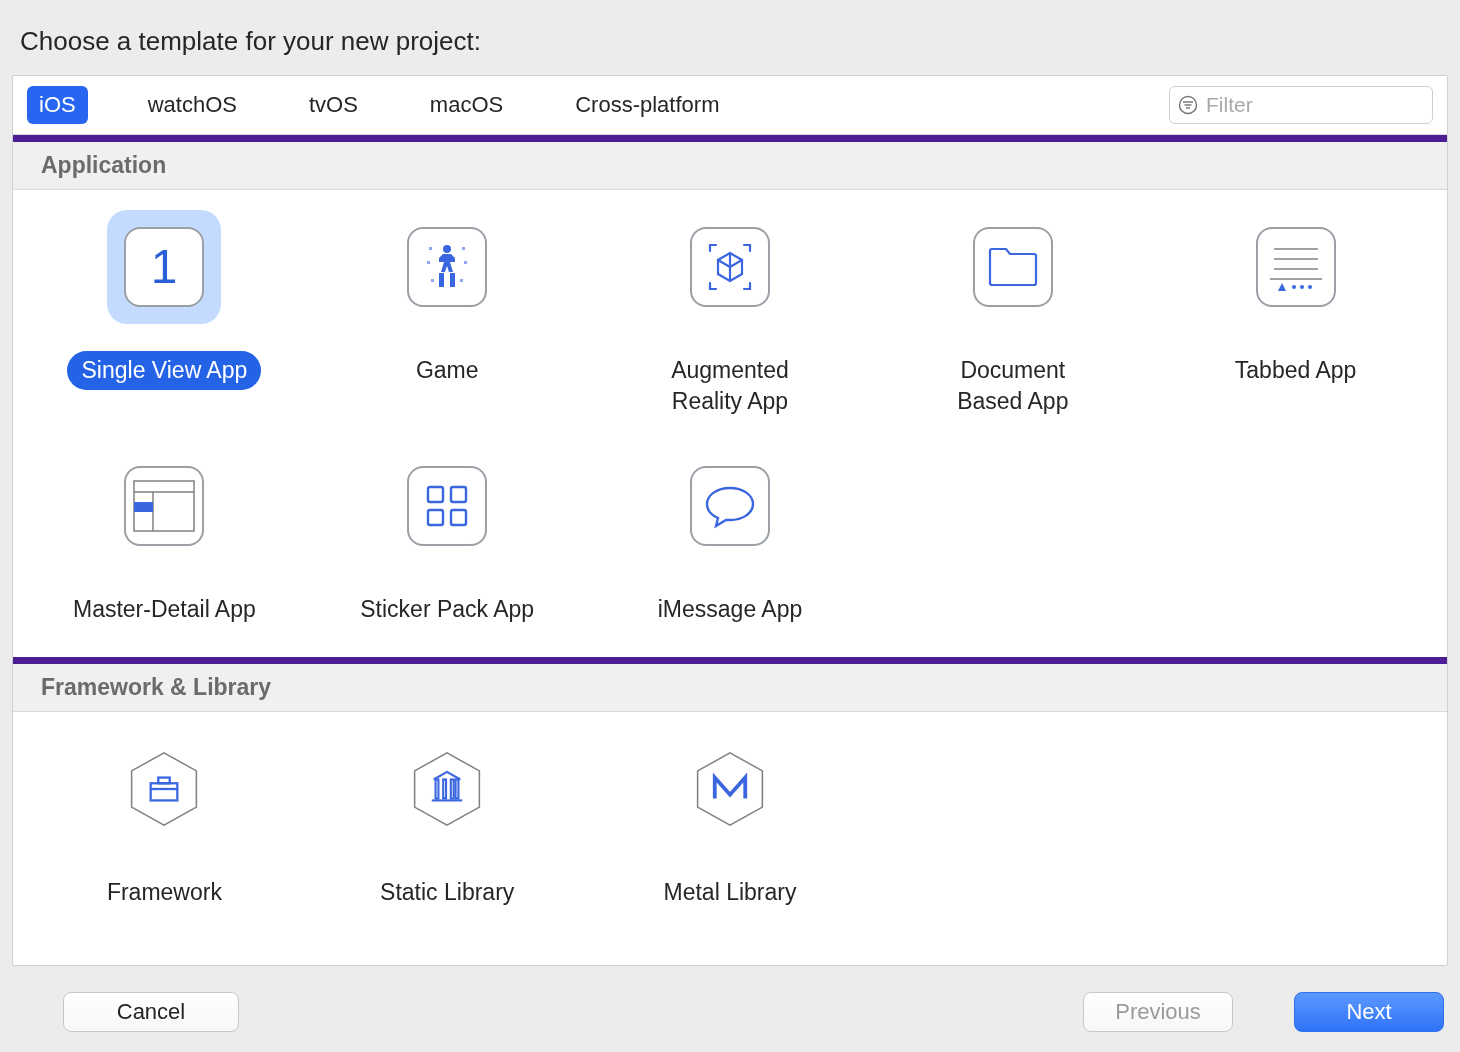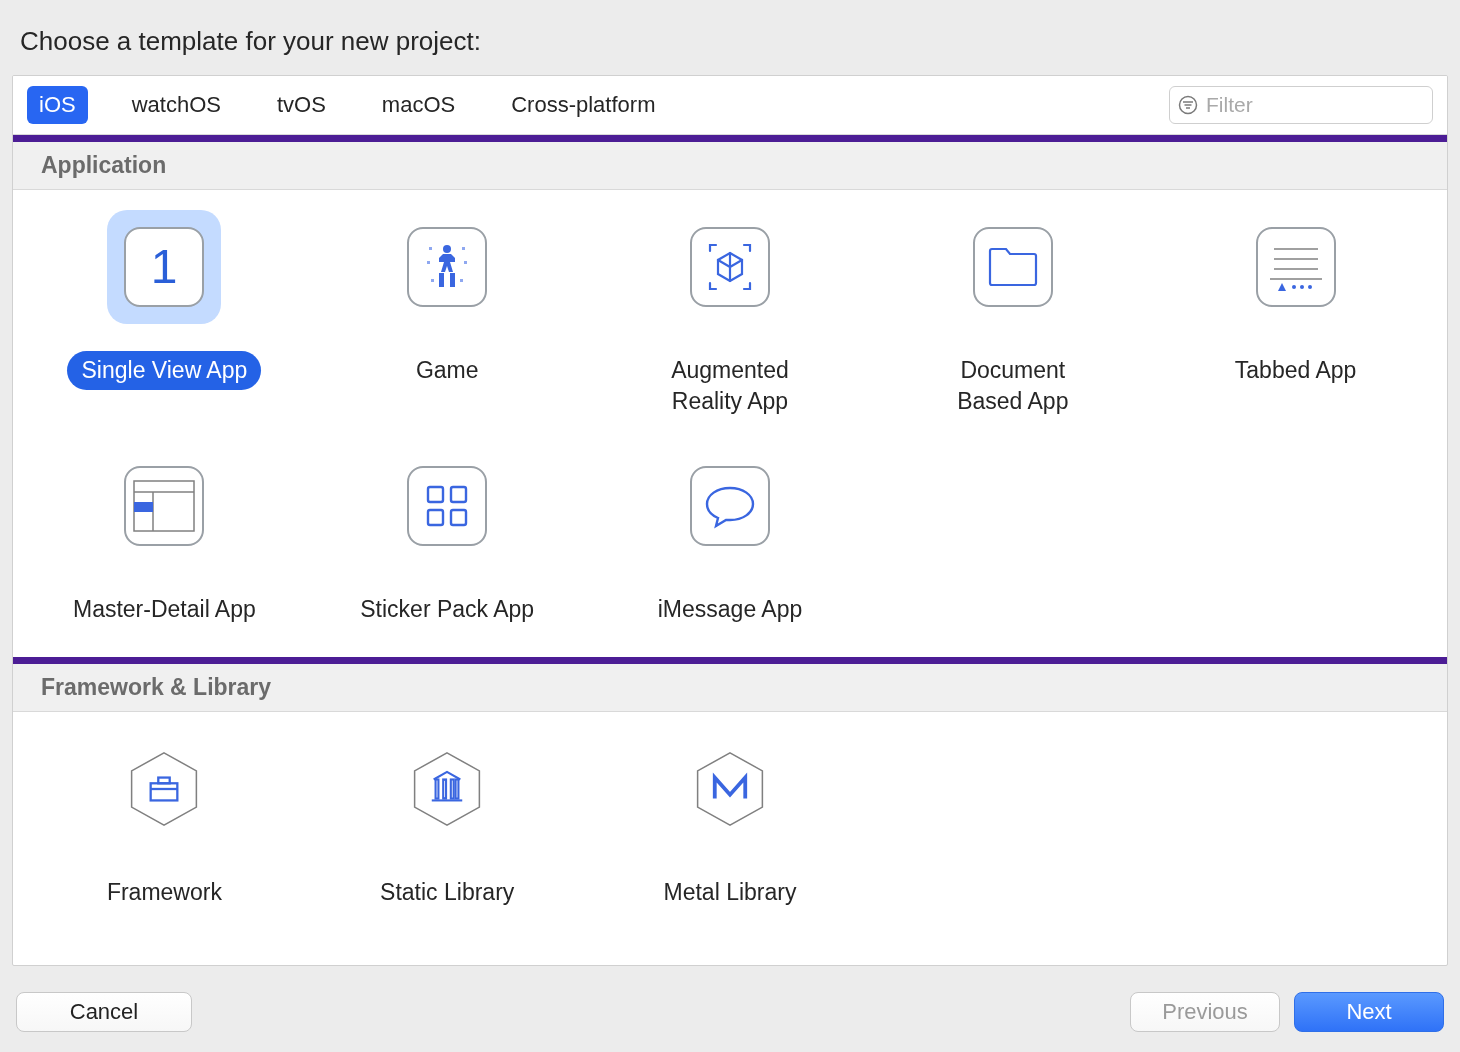--- a/index.html
+++ b/index.html
@@ -33,21 +33,21 @@
       overflow: hidden;
     }
     .toolbar {
       display: flex;
       align-items: center;
       padding: 10px 14px;
       gap: 8px;
       border-bottom: 1px solid #d9d9d9;
       background: #fff;
     }
-    .platforms { display: flex; gap: 32px; align-items: center; }
+    .platforms { display: flex; gap: 48px; align-items: center; }
     .platform-tab {
       font-size: 22px;
       color: #262626;
       padding: 6px 12px;
       border-radius: 6px;
       cursor: default;
     }
     .platform-tab.active { background: #2866f2; color: #fff; font-weight: 500;}
     .spacer { flex: 1; }
     .filter-wrap {
@@ -130,20 +130,21 @@
       font-size: 22px;
       height: 40px;
       padding: 0 28px;
       border-radius: 8px;
       border: 1px solid #c8c8c8;
       background: linear-gradient(#ffffff, #f7f7f7);
       color: #222;
       cursor: default;
       display: flex; align-items: center; justify-content: center;
       min-width: 150px;
+      margin-left: 47px;
     }
     .btn.disabled { color: #9a9a9a; }
     .btn.primary {
       background: linear-gradient(#5a99ff, #2f72f7);
       border: 1px solid #2f6fe8;
       color: #fff; font-weight: 400;
     }
     svg { display: block; }
   </style>
 </head>

